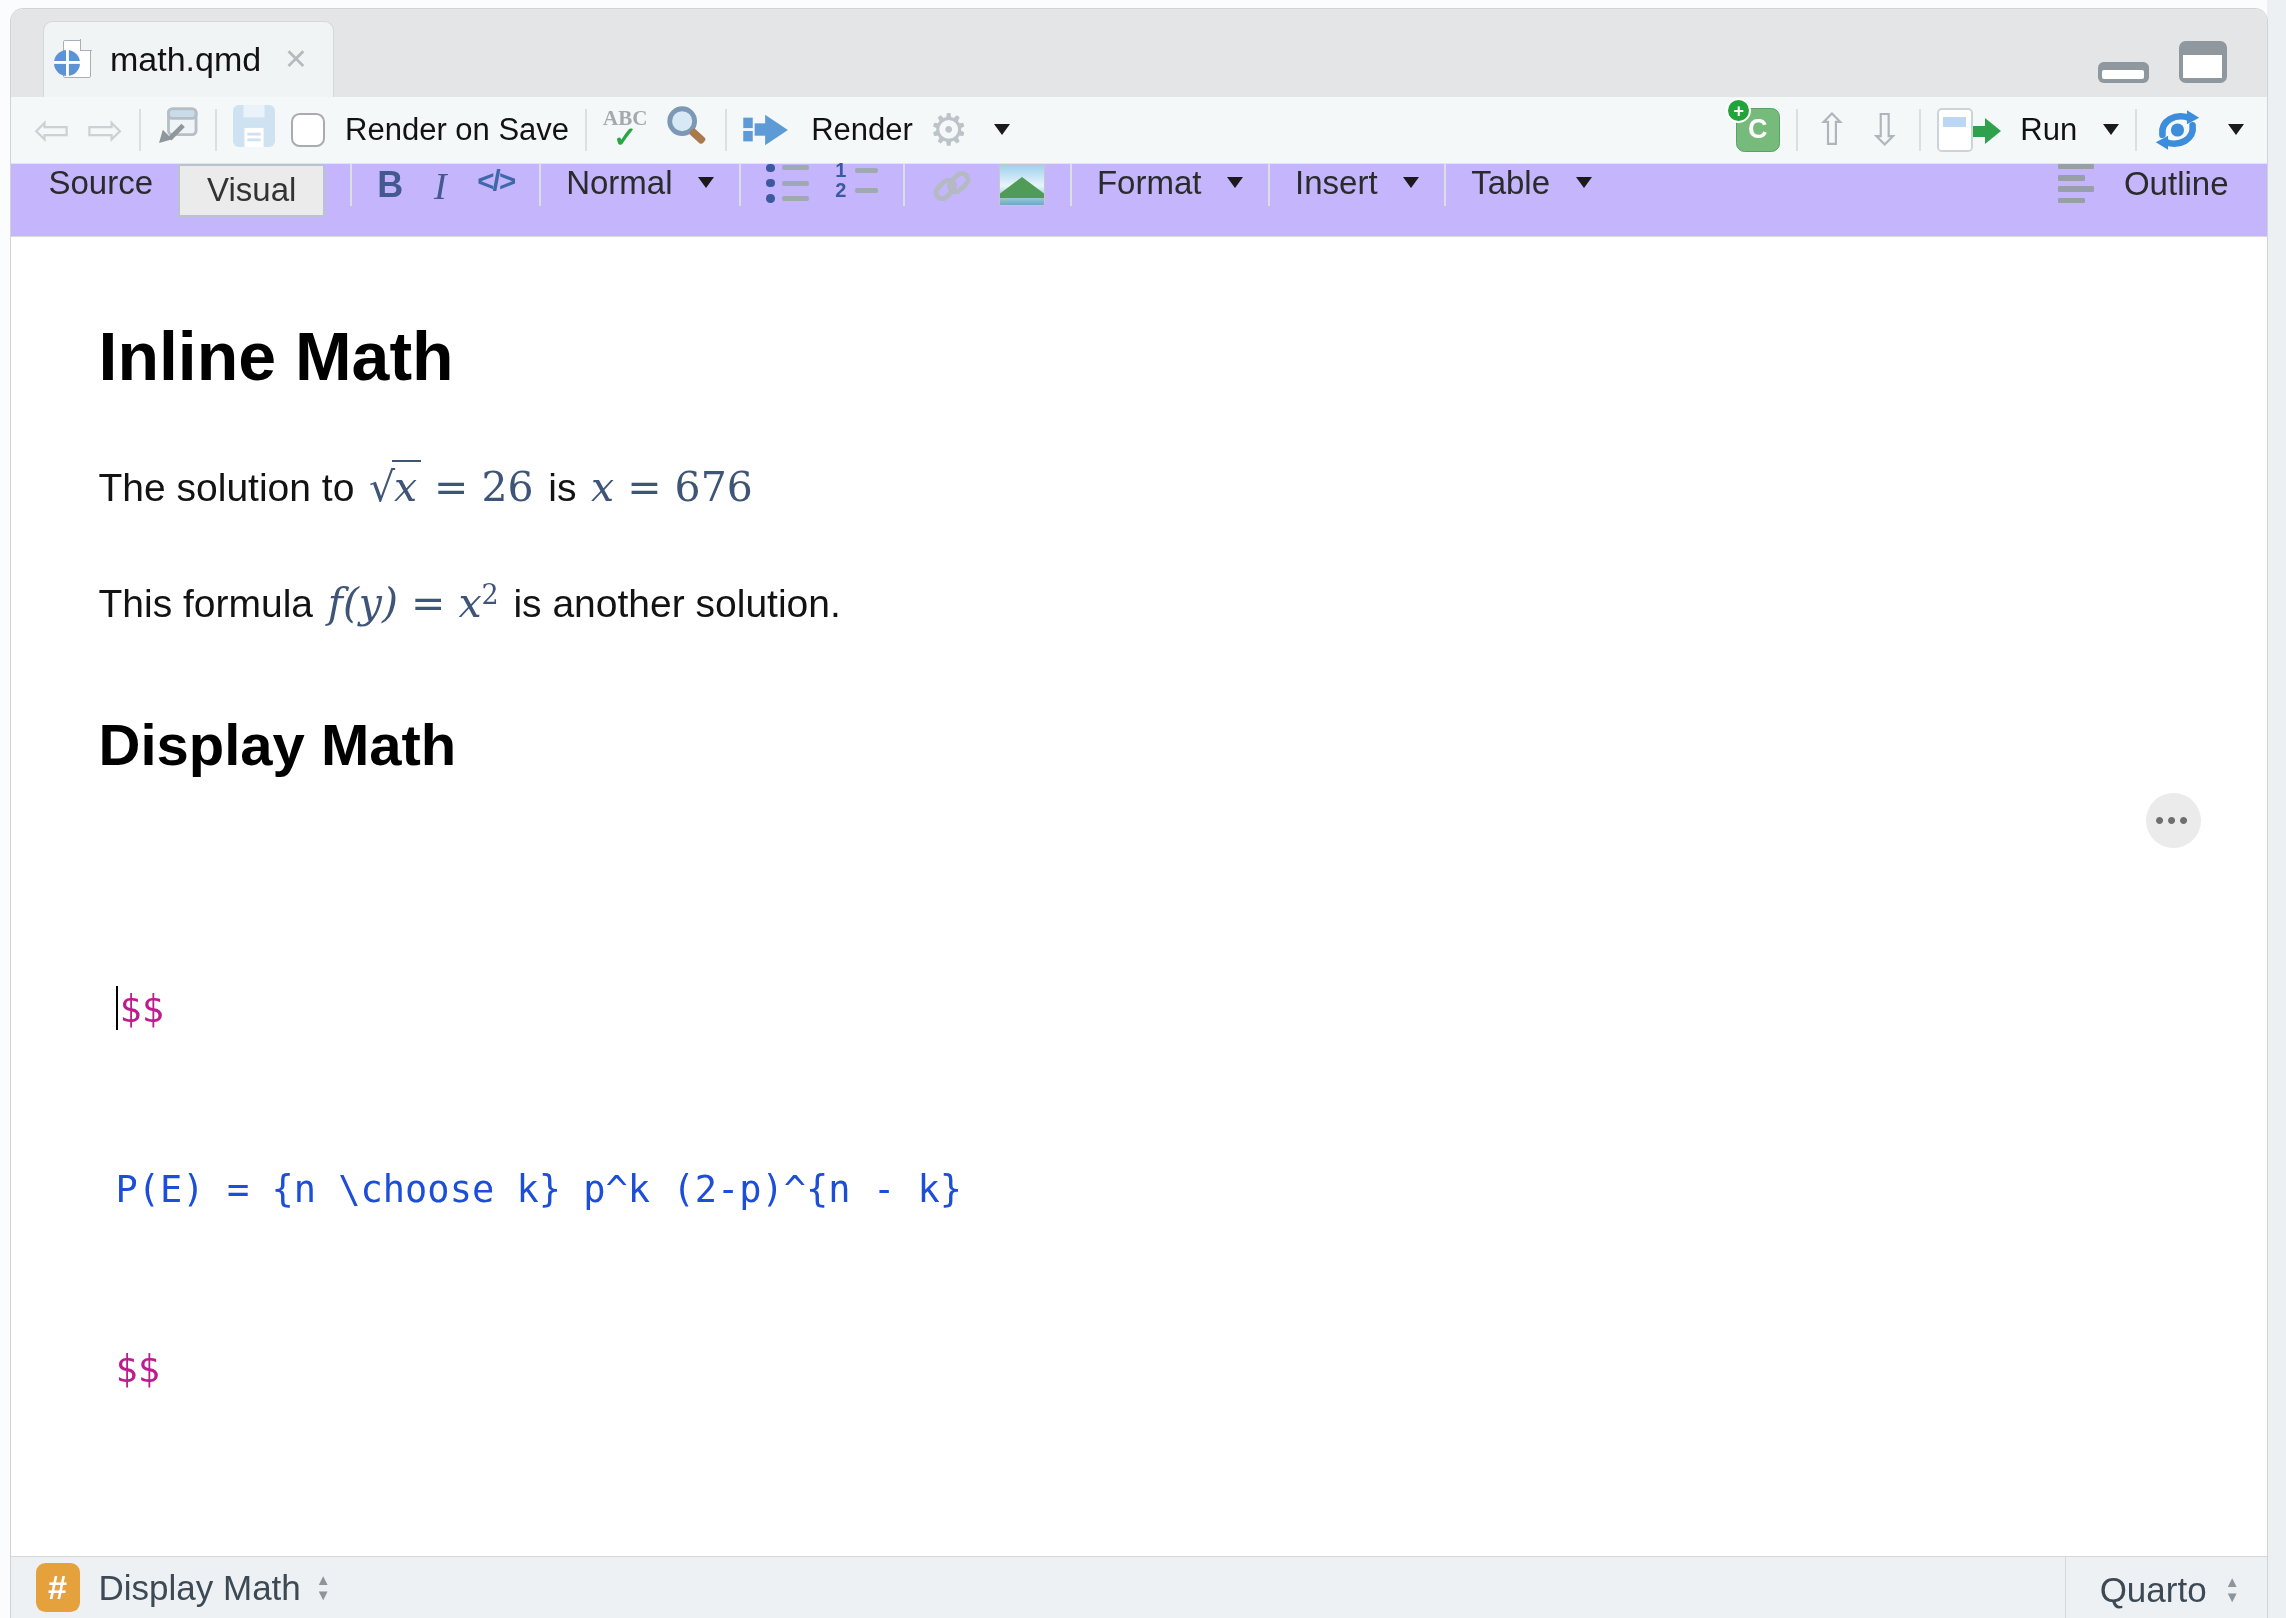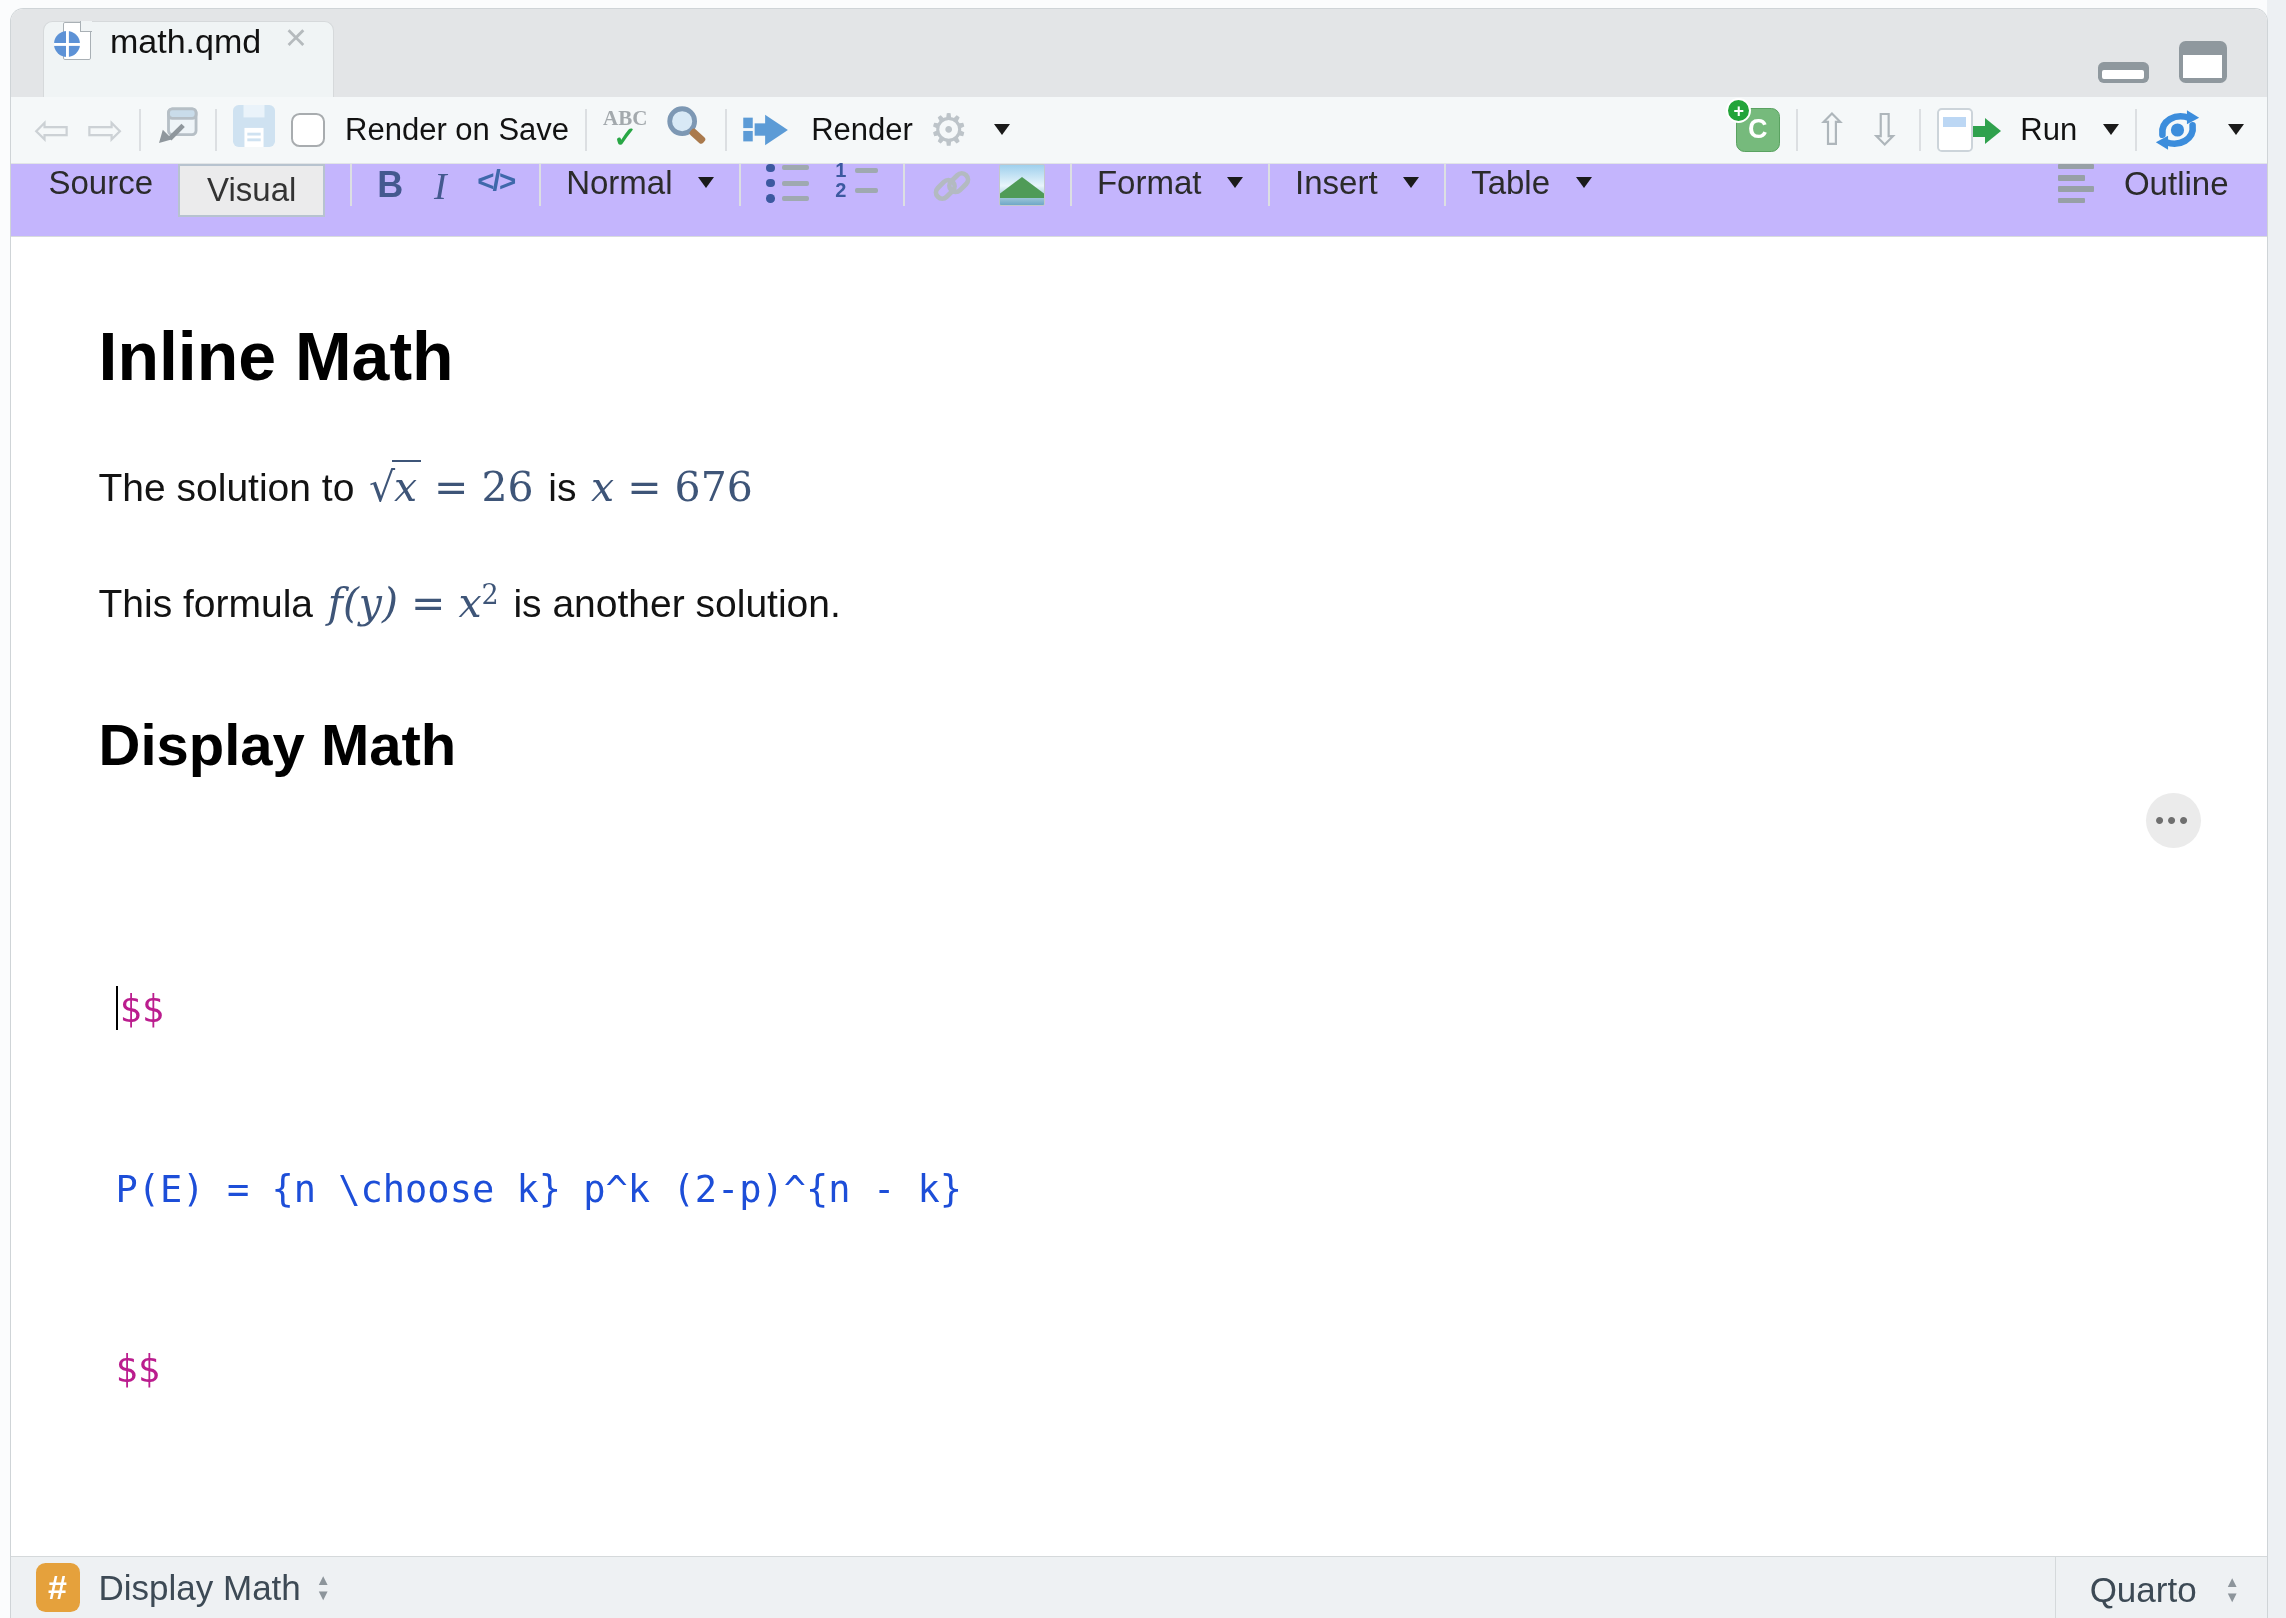--- a/index.html
+++ b/index.html
@@ -7,21 +7,21 @@
   body { font-family:"Liberation Sans", sans-serif; }
   .screen { position:relative; width:2286px; height:1619px; background:#fbfcfd; overflow:hidden; }
   .right-gutter { position:absolute; right:0; top:0; width:19px; height:1619px; background:#edf0f3; }
   .window { position:absolute; left:9.5px; top:7.6px; width:2258px; height:1611px;
             background:#fff; border:1.9px solid #cfd4d7; border-bottom:none;
             border-radius:13.3px 13.3px 0 0; overflow:hidden; display:flex; flex-direction:column; }
 
   
   .tabbar { height:88px; background:#e3e5e7; display:flex; align-items:flex-end; position:relative; flex:0 0 auto; }
   .tab { margin-left:32px; height:76px; background:#f0f4f5; border:1.9px solid #d6d9db; border-bottom:none;
-         border-radius:9.5px 9.5px 0 0; display:flex; align-items:flex-start; gap:19px; padding:0 25px 0 19px;
+         border-radius:9.5px 9.5px 0 0; display:flex; align-items:center; gap:19px; padding:0 25px 0 19px;
          font-size:34px; color:#121212; }
   .doc-icon { width:28.5px; height:38px; background:#fff; border:1.9px solid #a9b0b5; border-radius:1.9px; position:relative; }
   .doc-icon::before { content:""; position:absolute; right:-1.9px; top:-1.9px; width:10.5px; height:10.5px;
          background:#f0f4f5; border-left:1.9px solid #a9b0b5; border-bottom:1.9px solid #a9b0b5; }
   .doc-orb { position:absolute; left:-9.5px; top:8.6px; width:26px; height:26px; border-radius:50%;
          background-color:#5d92d6;
          background-image:linear-gradient(#fff,#fff),linear-gradient(#fff,#fff);
          background-size:100% 2.9px,2.9px 100%; background-position:center; background-repeat:no-repeat; }
   .tab-close { color:#b5babd; font-size:28.5px; margin-left:3.8px; }
   .win-controls { position:absolute; right:40px; top:32px; display:flex; gap:30px; align-items:flex-end; }
@@ -100,21 +100,21 @@
               border:1.9px solid #b9b9b9; border-radius:11.4px; display:flex; align-items:center; padding-left:42px; }
 
   
   .statusbar { height:63px; background:#eef1f3; border-top:1.9px solid #d5d9db; display:flex; align-items:center;
                padding:0 0 0 25px; color:#3d4a55; font-size:35px; flex:0 0 auto; }
   .hash-badge { width:44px; height:49px; border-radius:9.5px; background:#e5a13c; color:#fff; font-weight:bold;
                 font-size:34px; display:flex; align-items:center; justify-content:center; margin-right:19px; }
   .sorter { display:flex; flex-direction:column; align-items:center; font-size:15px; color:#8d959b;
             line-height:14.3px; margin-left:15px; }
   .status-right { border-left:1.9px solid #d5d9db; align-self:stretch; display:flex; align-items:center;
-                  padding:4px 27px 0 34px; gap:13px; margin-left:auto; min-width:198px; justify-content:flex-end; }
+                  padding:4px 27px 0 34px; gap:3px; margin-left:auto; min-width:198px; justify-content:flex-end; }
 </style>
 </head>
 <body>
 
 <div class="screen">
   <div class="right-gutter"></div>
   <div class="window">
 
     <div class="tabbar">
       <div class="tab">

